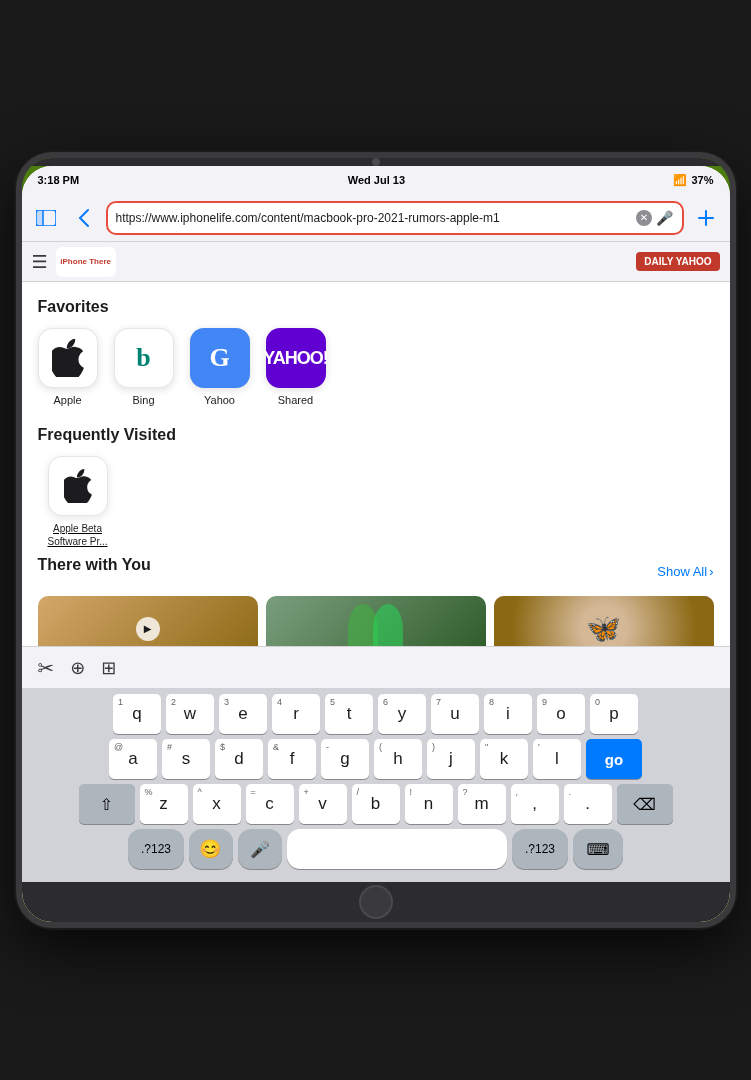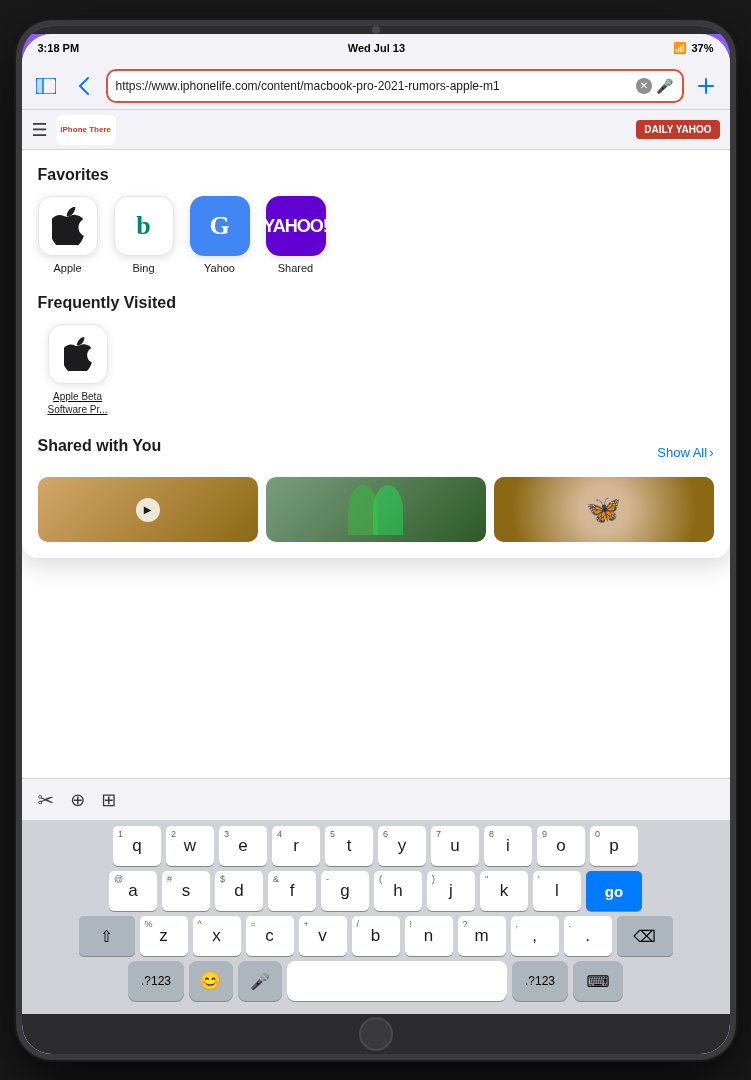--- a/index.html
+++ b/index.html
@@ -8,22 +8,22 @@
       height: 1080px;
       background: #1a1a1a;
       display: flex;
       align-items: center;
       justify-content: center;
       font-family: -apple-system, BlinkMacSystemFont, 'Helvetica Neue', sans-serif;
       overflow: hidden;
     }
     .device-frame {
       width: 720px;
-      height: 1040px;
-      background: #8b5cf6;
+      height: 776px;
+      background: #4d7c0f;
       border-radius: 36px;
       border: 6px solid #3a3a3c;
       position: relative;
       display: flex;
       flex-direction: column;
       overflow: hidden;
       box-shadow: 0 0 0 2px #1a1a1a, 0 20px 60px rgba(0,0,0,0.8);
     }
     .device-screen {
       width: 100%;
@@ -203,21 +203,21 @@
       display: flex; align-items: center; justify-content: center;
       font-size: 28px;
       box-shadow: 0 2px 8px rgba(0,0,0,0.12);
     }
     .favorite-label { font-size: 11px; color: #1c1c1e; text-align: center; }
     .apple-icon-bg { background: white; border: 1px solid #e5e5ea; }
     .bing-icon-bg { background: white; border: 1px solid #e5e5ea; }
     .google-icon-bg { background: #4285f4; }
     .yahoo-icon-bg { background: #6001d2; }
 
-    .freq-section { margin-bottom: 21px; }
+    .freq-section { margin-bottom: 8px; }
     .freq-item {
       display: flex;
       flex-direction: column;
       align-items: center;
       gap: 6px;
       cursor: pointer;
       width: 80px;
       text-decoration: underline;
     }
     .freq-icon {
@@ -325,21 +325,21 @@
       background: white;
       border-radius: 5px;
       height: 40px;
       box-shadow: 0 1px 0 rgba(0,0,0,0.35);
     }
     .key-123 { background: #adb5bd; font-size: 13px; font-weight: 500; flex: 1.2; max-width: 50px; }
     .key-emoji { background: #adb5bd; font-size: 18px; flex: 1; max-width: 44px; }
     .key-mic { background: #adb5bd; font-size: 16px; flex: 1; max-width: 44px; }
     .key-kb { background: #adb5bd; font-size: 16px; flex: 1.2; max-width: 50px; }
     .key-123-right { background: #adb5bd; font-size: 13px; font-weight: 500; flex: 1.2; max-width: 50px; }
-    .bottom-row-key { height: 40px; display: flex; align-items: center; justify-content: center; cursor: pointer; box-shadow: 0 1px 0 rgba(0,0,0,0.35); border-radius: 8px; }
+    .bottom-row-key { height: 40px; display: flex; align-items: center; justify-content: center; cursor: pointer; box-shadow: 0 1px 0 rgba(0,0,0,0.35); border-radius: 13px; }
 
     
     .home-btn {
       height: 40px;
       display: flex;
       align-items: center;
       justify-content: center;
       background: #2c2c2e;
     }
     .home-circle {
@@ -506,21 +506,21 @@
                 <path d="M26.5 20.5c0-5.5 4.5-8.2 4.7-8.3-2.6-3.7-6.6-4.2-8-4.3-3.4-.3-6.6 2-8.3 2-1.7 0-4.3-1.9-7.1-1.9-3.6.1-7 2.1-8.8 5.3-3.8 6.5-.97 16.1 2.7 21.4 1.8 2.6 3.9 5.5 6.7 5.4 2.7-.1 3.7-1.7 7-1.7s4.2 1.7 7 1.7c2.9 0 4.8-2.6 6.5-5.2 2.1-3 3-5.9 3-6.1-.1-.1-5.4-2.1-5.4-8.3z" fill="#1c1c1e"></path>
                 <path d="M21 6.5c1.5-1.8 2.5-4.3 2.2-6.8-2.1.1-4.7 1.4-6.2 3.2-1.3 1.6-2.5 4.1-2.2 6.5 2.4.2 4.8-1.1 6.2-2.9z" fill="#1c1c1e"></path>
               </svg>
             </div>
             <span class="freq-label">Apple Beta<br>Software Pr...</span>
           </div>
         </div>
 
         <div class="shared-section">
           <div class="shared-header">
-            <div class="section-title">Shared with You</div>
+            <div class="section-title">There with You</div>
             <div class="show-all-btn">
               <span>Show All</span>
               <span>›</span>
             </div>
           </div>
           <div class="shared-row">
             <div class="shared-thumb thumb-1">
               <div class="thumb-play">▶</div>
             </div>
             <div class="shared-thumb thumb-2">

